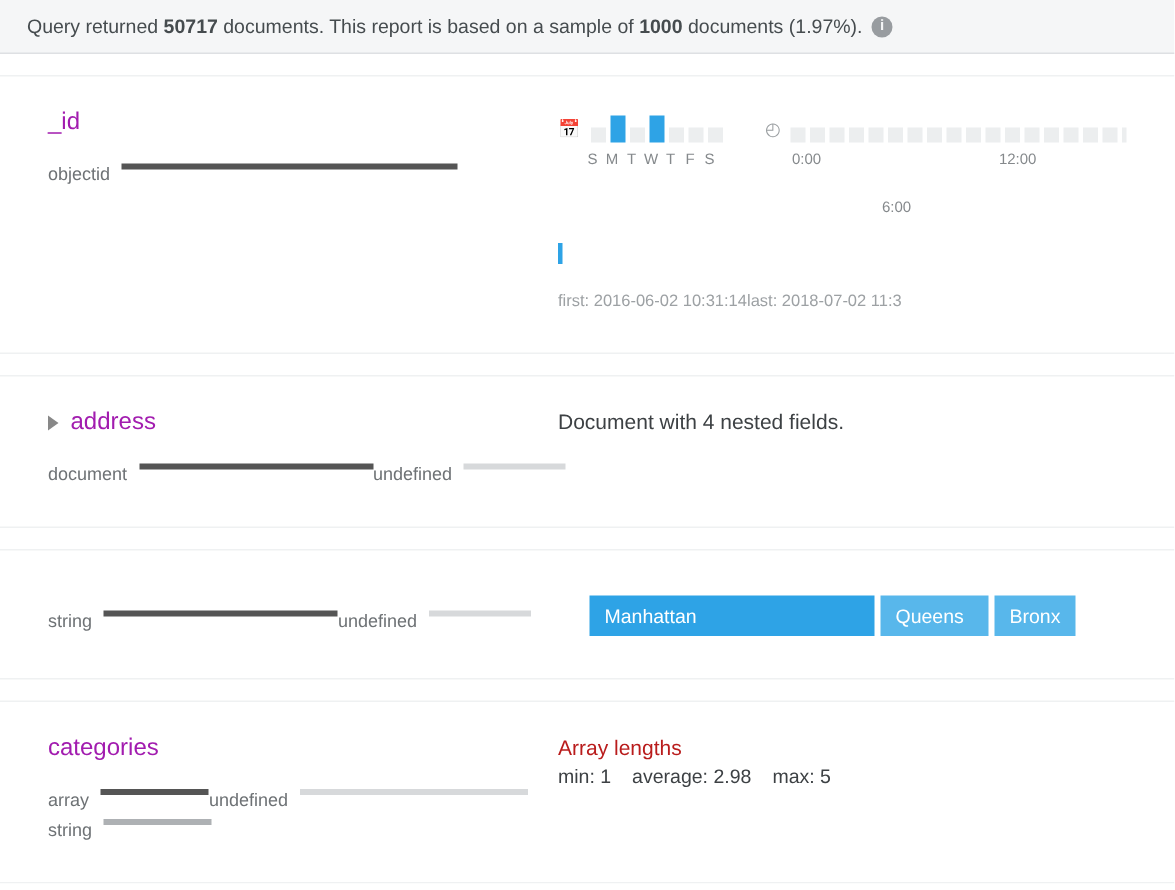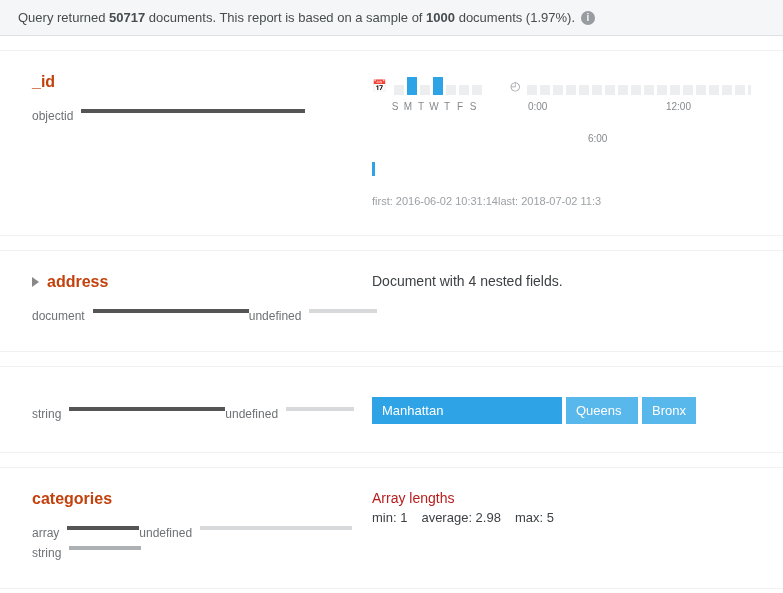--- a/index.html
+++ b/index.html
@@ -6,42 +6,42 @@
 body { font-family: -apple-system, BlinkMacSystemFont, "Segoe UI", Helvetica, Arial, sans-serif; background: #fff; color: #464c4f; width: 783px; }
 .status-bar { background: #f5f6f7; border-bottom: 1px solid #dee0e3; padding: 10px 18px; font-size: 13px; color: #464c4f; display: flex; align-items: center; gap: 6px; }
 .status-bar b { font-weight: 700; }
 .info-icon { width: 14px; height: 14px; border-radius: 50%; background: #989ca0; color: #f5f6f7; display: inline-flex; align-items: center; justify-content: center; font-size: 10px; font-weight: 700; font-style: normal; cursor: pointer; }
 .field-section { background: #fff; margin-top: 14px; padding: 22px 32px 28px 32px; display: flex; gap: 40px; border-top: 1px solid #eff1f2; border-bottom: 1px solid #eff1f2; }
 .field-section:first-of-type { margin-top: 18px; border-top: none; }
 .left-col { width: 300px; flex-shrink: 0; }
 .right-col { flex: 1; min-width: 0; overflow: hidden; }
 .field-name-row { display: flex; align-items: center; gap: 8px; }
 .expand-caret { width: 0; height: 0; border-top: 5px solid transparent; border-bottom: 5px solid transparent; border-left: 7px solid #888; cursor: pointer; }
-.field-name { font-size: 16px; font-weight: 700; color: #c2410c; }
+.field-name { font-size: 16px; font-weight: 400; color: #a21caf; }
 .type-row { margin-top: 18px; display: flex; gap: 0; }
 .type-item { display: flex; flex-direction: row; gap: 8px; }
 .type-label { font-size: 12px; color: #6e7275; }
 .type-bar { height: 4px; background: #555; }
 .type-bar.light { background: #d7d9db; }
 .type-bar.mid { background: #aeb1b4; }
 .mini-charts { display: flex; gap: 28px; }
 .mini-chart { display: flex; flex-direction: column; gap: 6px; }
 .mini-chart-row { display: flex; align-items: flex-end; gap: 3px; height: 22px; }
 .cal-icon, .clock-icon { font-size: 12px; color: #9a9ea1; margin-right: 4px; align-self: flex-end; margin-bottom: 2px; }
 .bar { width: 10px; background: #eceeef; height: 18px; }
 .bar.blue { background: #2ea3e6; }
 .mini-labels { display: flex; gap: 3px; font-size: 10px; color: #85898c; padding-left: 18px; }
 .mini-labels span { width: 10px; text-align: center; }
 .hour-labels { display: flex; font-size: 10px; color: #85898c; padding-left: 18px; }
 .hour-labels span { flex: 0 0 auto; }
 .timeline-bar { margin-top: 18px; height: 14px; position: relative; }
 .timeline-tick { position: absolute; left: 0; width: 3px; height: 14px; background: #2ea3e6; }
 .timeline-meta { display: flex; font-size: 11px; color: #9da1a4; margin-top: 19px; }
 .nested-text { font-size: 14px; color: #3d4144; }
-.value-chips { display: flex; gap: 4px; margin-top: 8px; }
+.value-chips { display: flex; gap: 4px; margin-top: 8px; margin-left: 21px; }
 .chip { background: #2ea3e6; color: #fff; font-size: 13px; padding: 6px 10px; white-space: nowrap; cursor: pointer; }
 .chip.c0 { flex: 0 0 190px; }
 .chip.c1 { flex: 0 0 92px; }
 .chip.c2 { flex: 0 0 72px; background: #58b7eb; }
 .chip.c3 { flex: 0 0 50px; background: #58b7eb; }
 .array-stats-title { font-size: 14px; font-weight: 400; color: #b91c1c; }
 .array-stats { font-size: 13px; color: #3d4144; margin-top: 4px; display: flex; gap: 14px; }
 </style>
 </head>
 <body>

